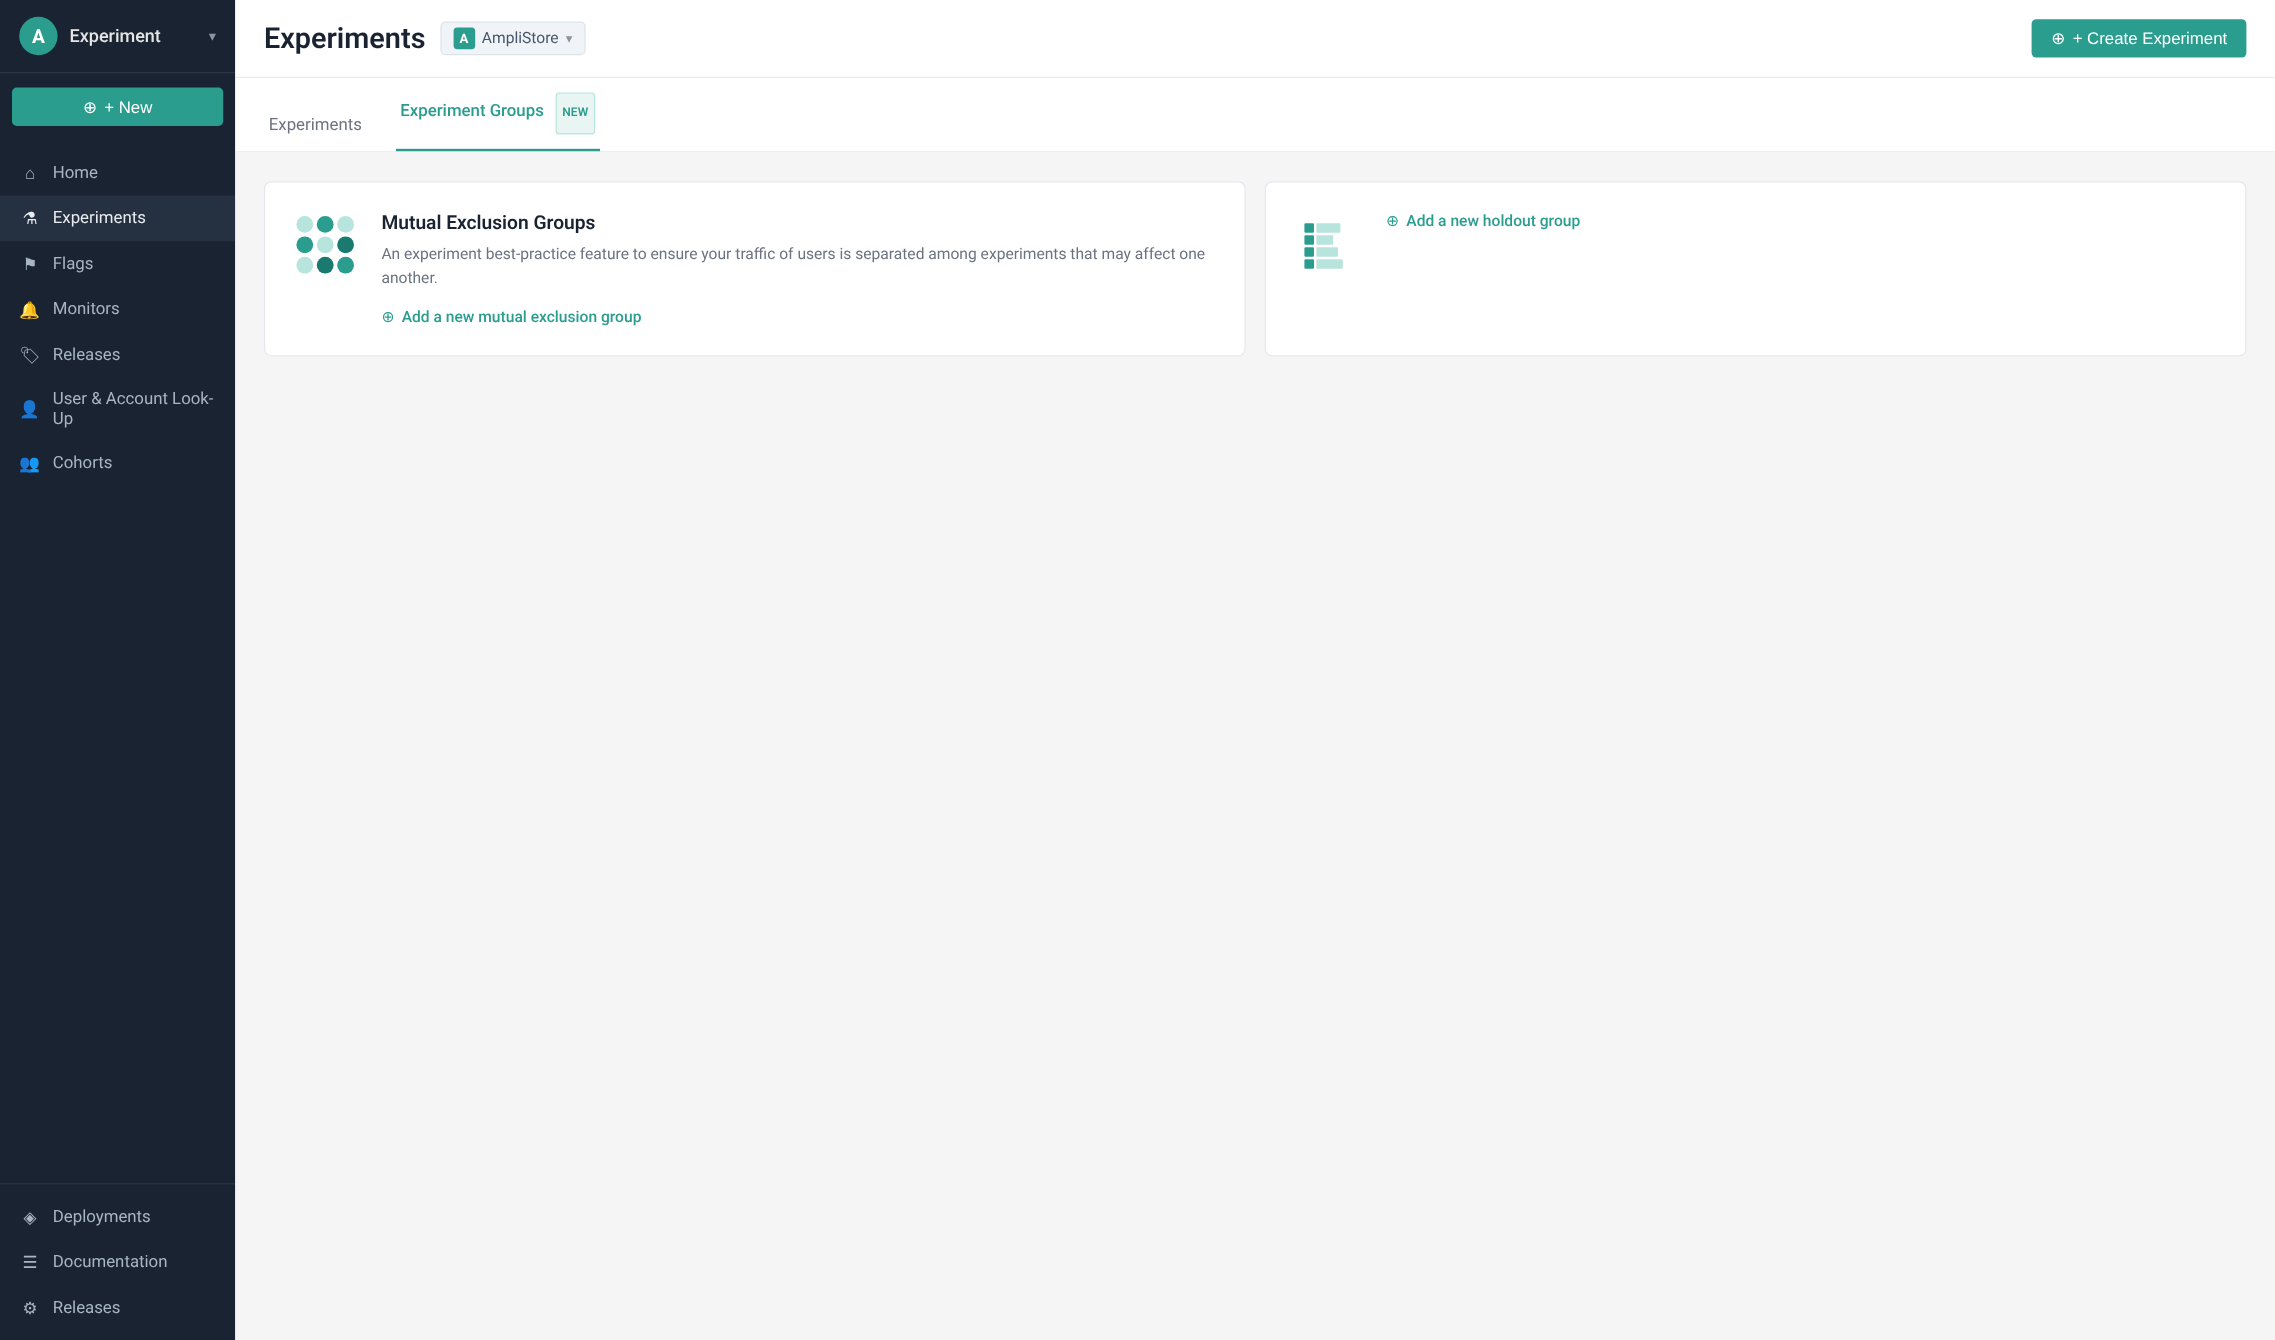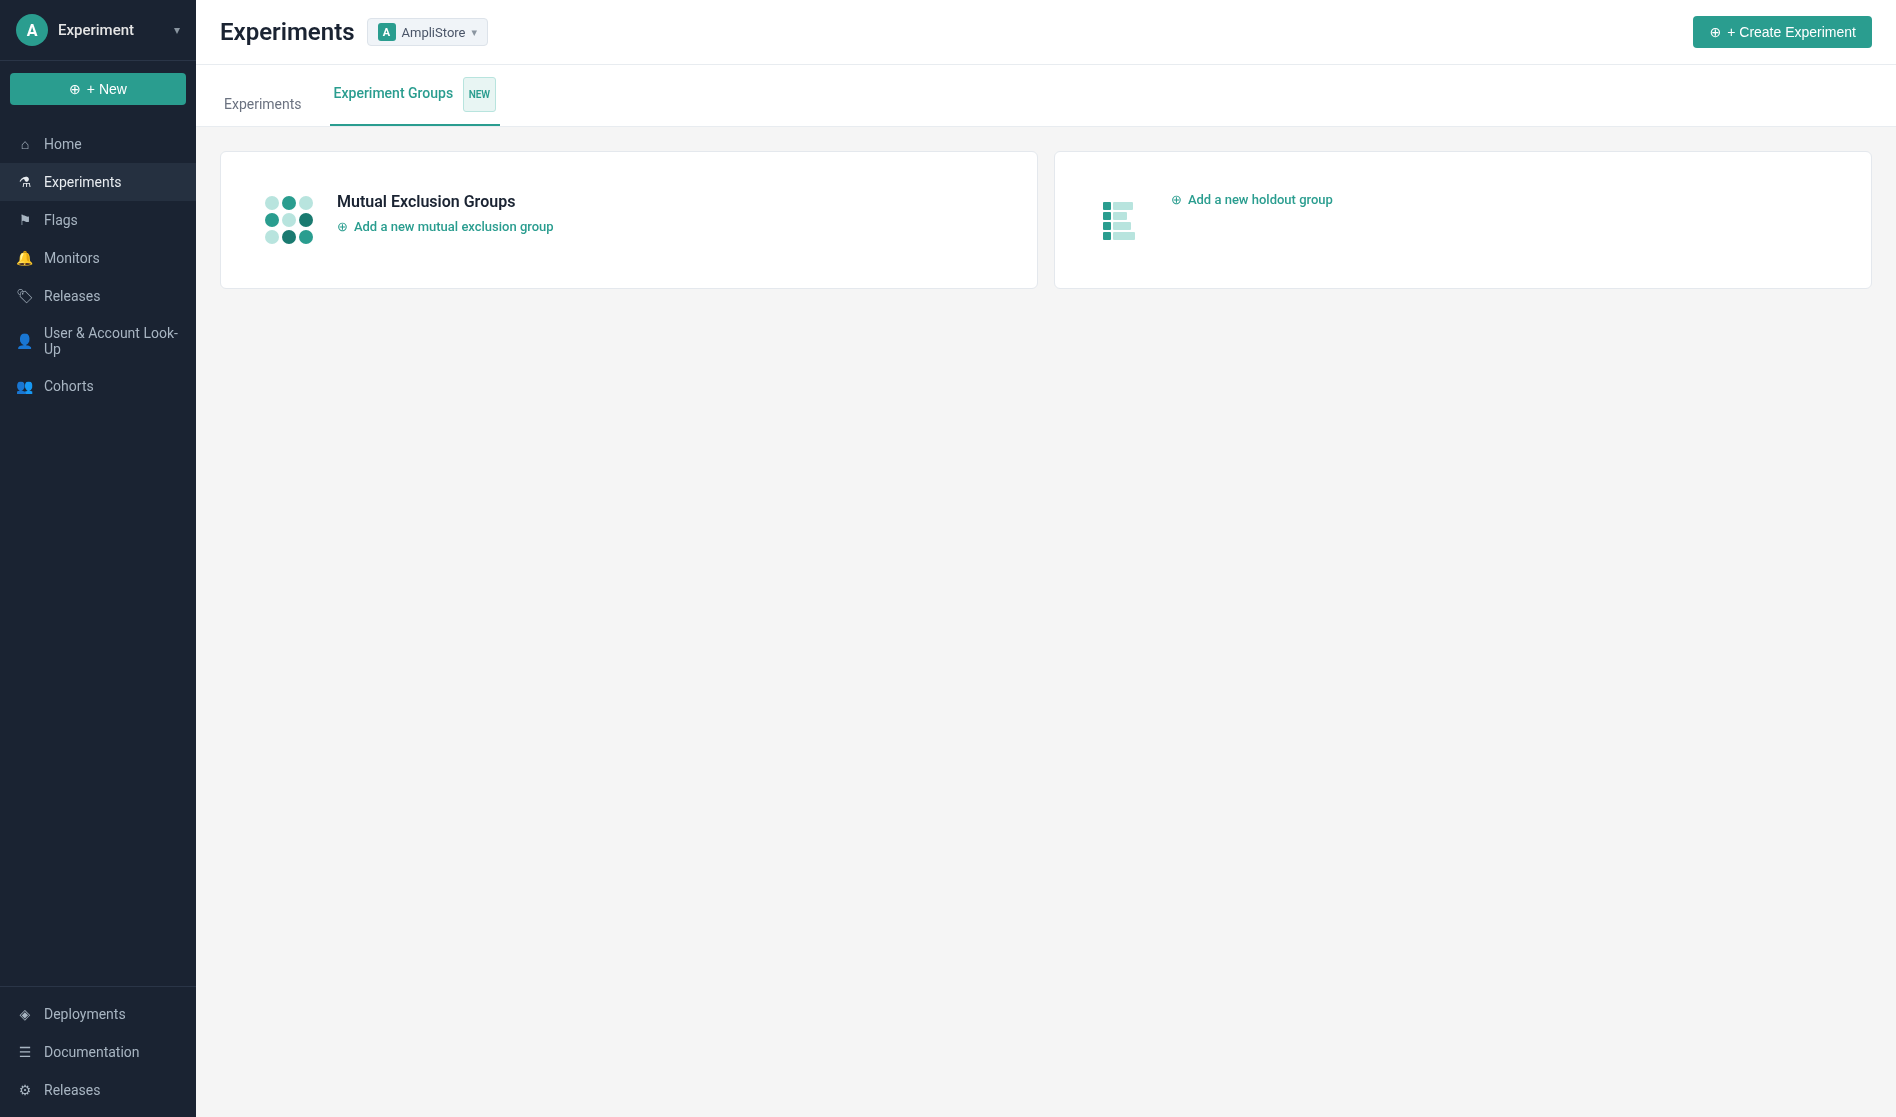--- a/index.html
+++ b/index.html
@@ -194,21 +194,21 @@
     }
     .cards-row {
       display: flex;
       gap: 16px;
     }
     .card {
       background: white;
       border-radius: 6px;
       border: 1px solid #e4e8ed;
       flex: 1;
-      padding: 40px;
+      padding: 24px;
       display: flex;
       align-items: flex-start;
       gap: 20px;
     }
     .card-body {}
     .card-title {
       font-size: 16px;
       font-weight: 600;
       color: #1a2332;
       margin-bottom: 8px;
@@ -354,20 +354,21 @@
           <div class="mutual-dot teal"></div>
           <div class="mutual-dot" style="background:#b8e4de;"></div>
           <div class="mutual-dot dark"></div>
 
           <div class="mutual-dot" style="background:#b8e4de;"></div>
           <div class="mutual-dot dark"></div>
           <div class="mutual-dot teal"></div>
         </div>
         <div class="card-body">
           <div class="card-title">Mutual Exclusion Groups</div>
+          <div class="card-desc">An experiment best-practice feature to ensure your traffic of users is separated among experiments that may affect one another.</div>
           <div class="card-link">
             <span>⊕</span>
             <span>Add a new mutual exclusion group</span>
           </div>
         </div>
       </div>
 
       <div class="card">
         <div style="display:flex;align-items:center;justify-content:center;width:56px;height:56px;flex-shrink:0;">
           <svg width="44" height="44" viewBox="0 0 44 44" xmlns="http://www.w3.org/2000/svg">

